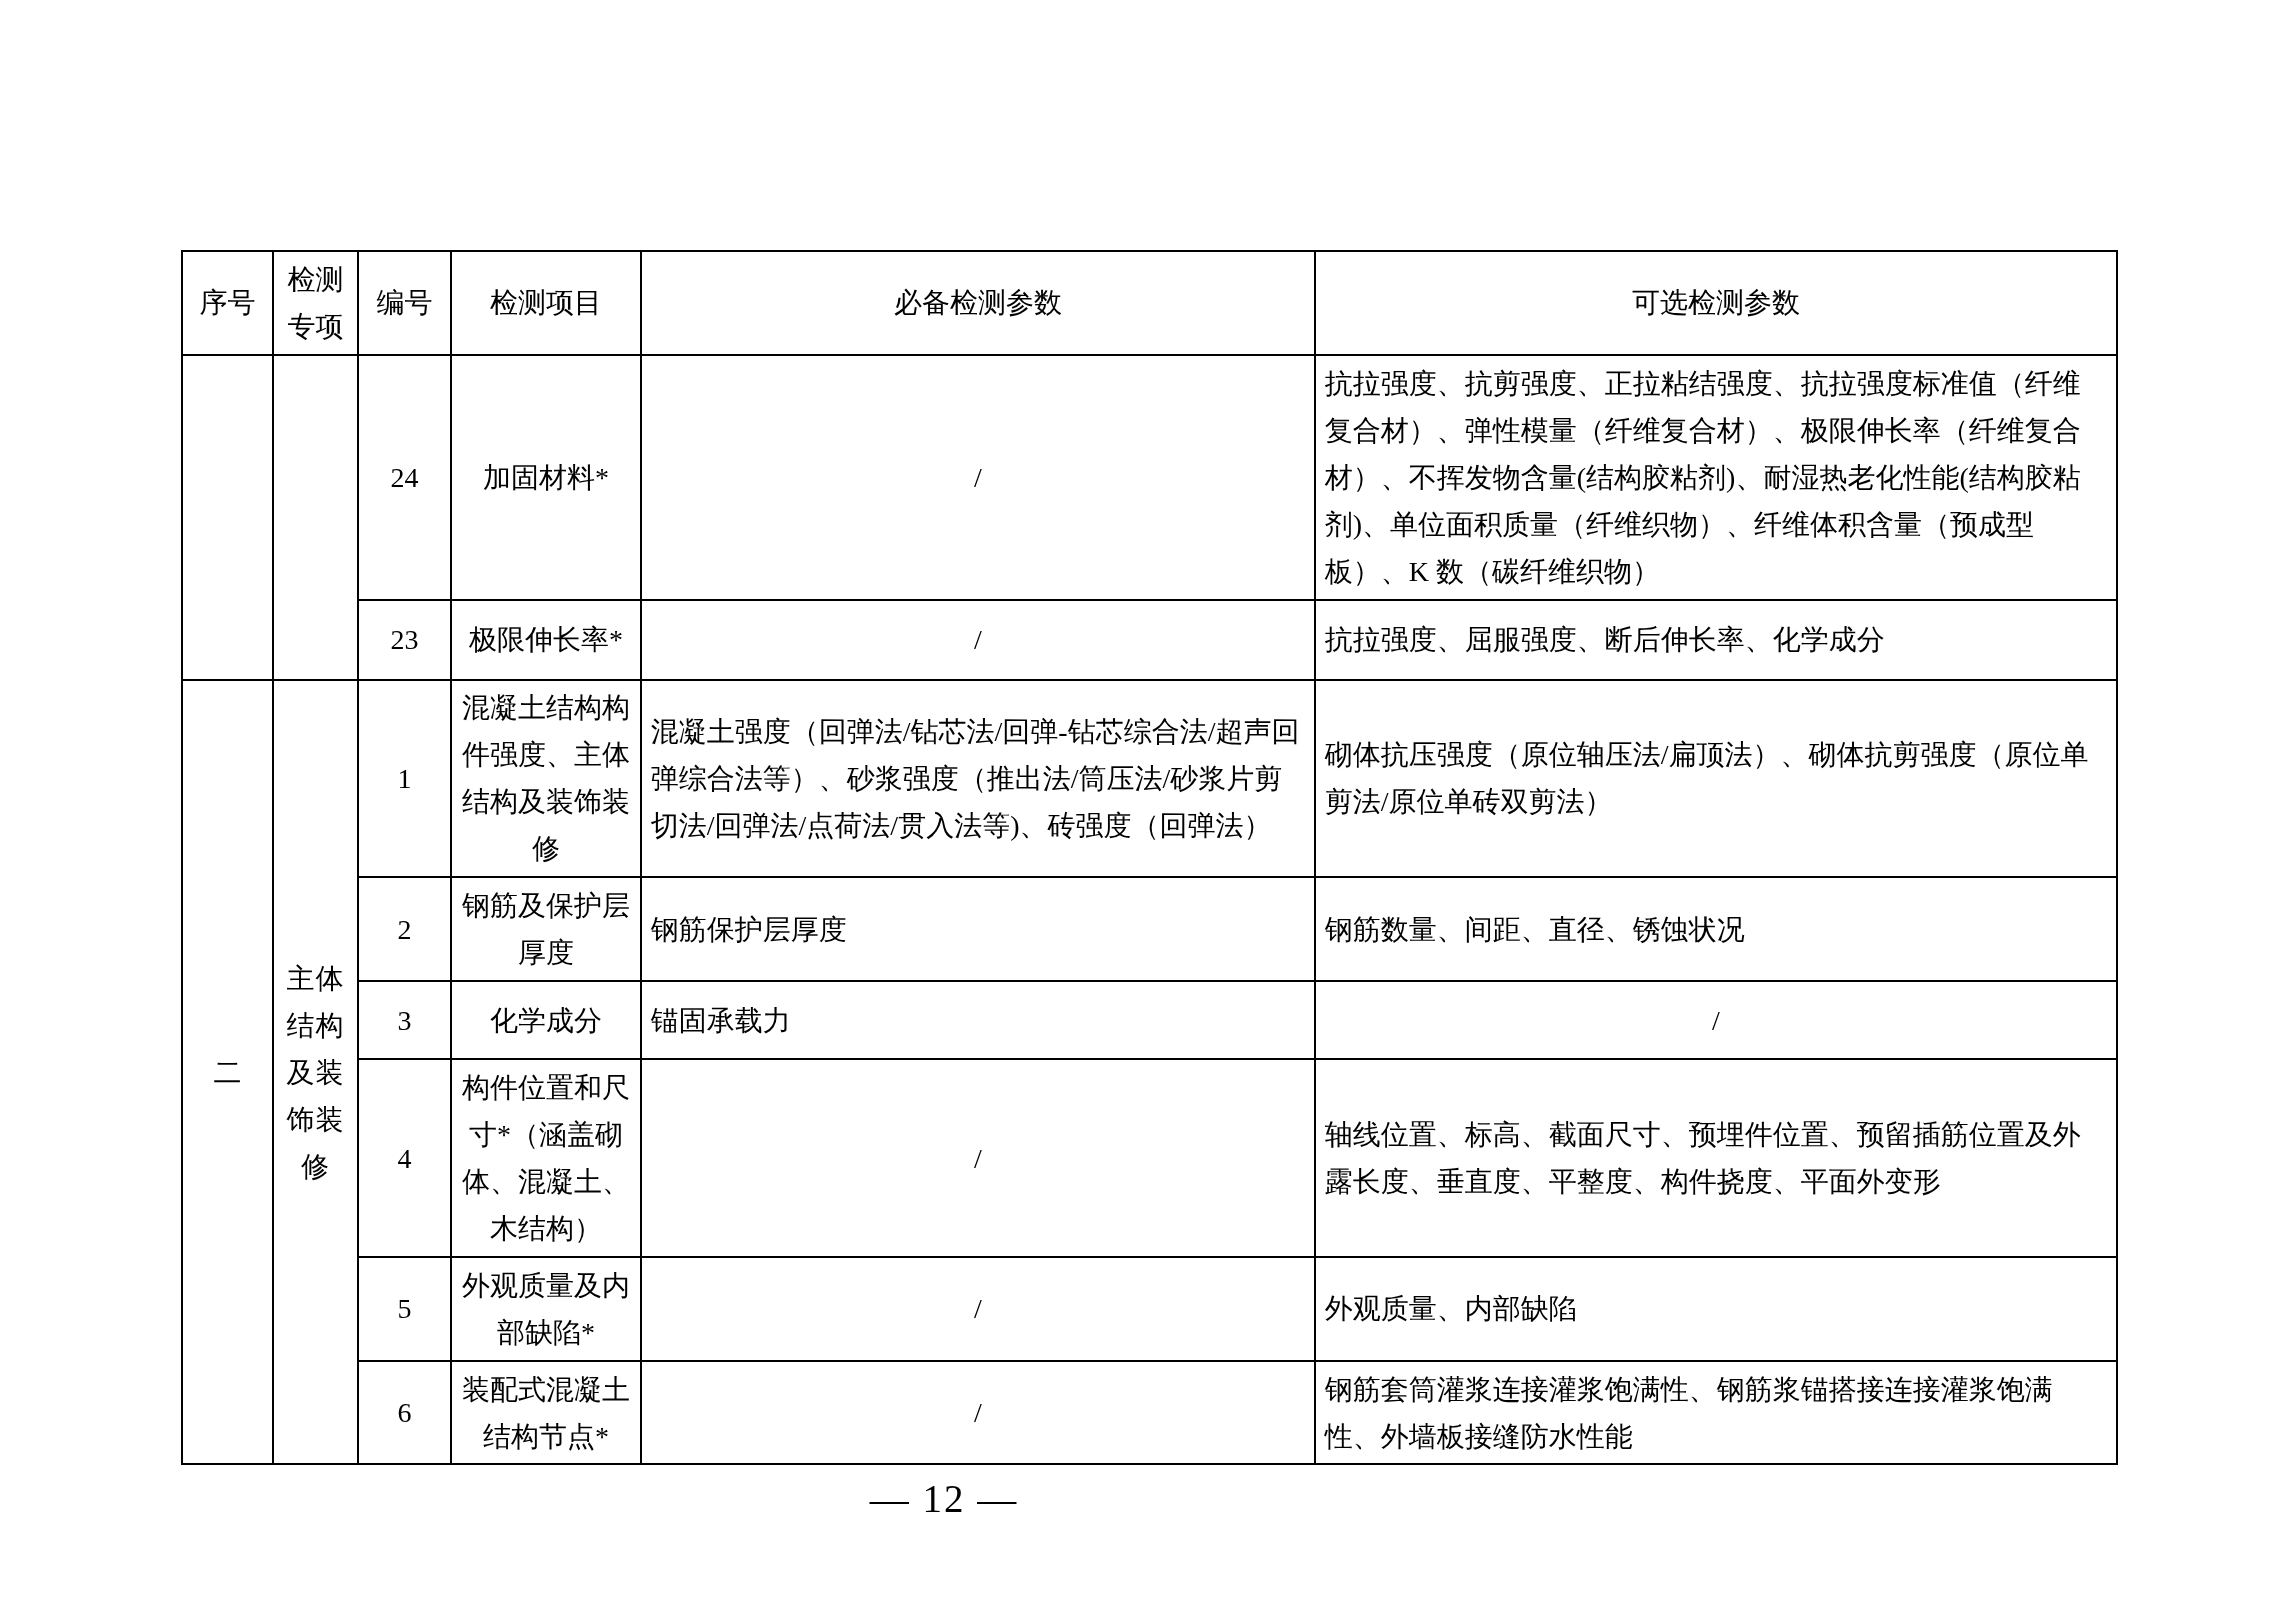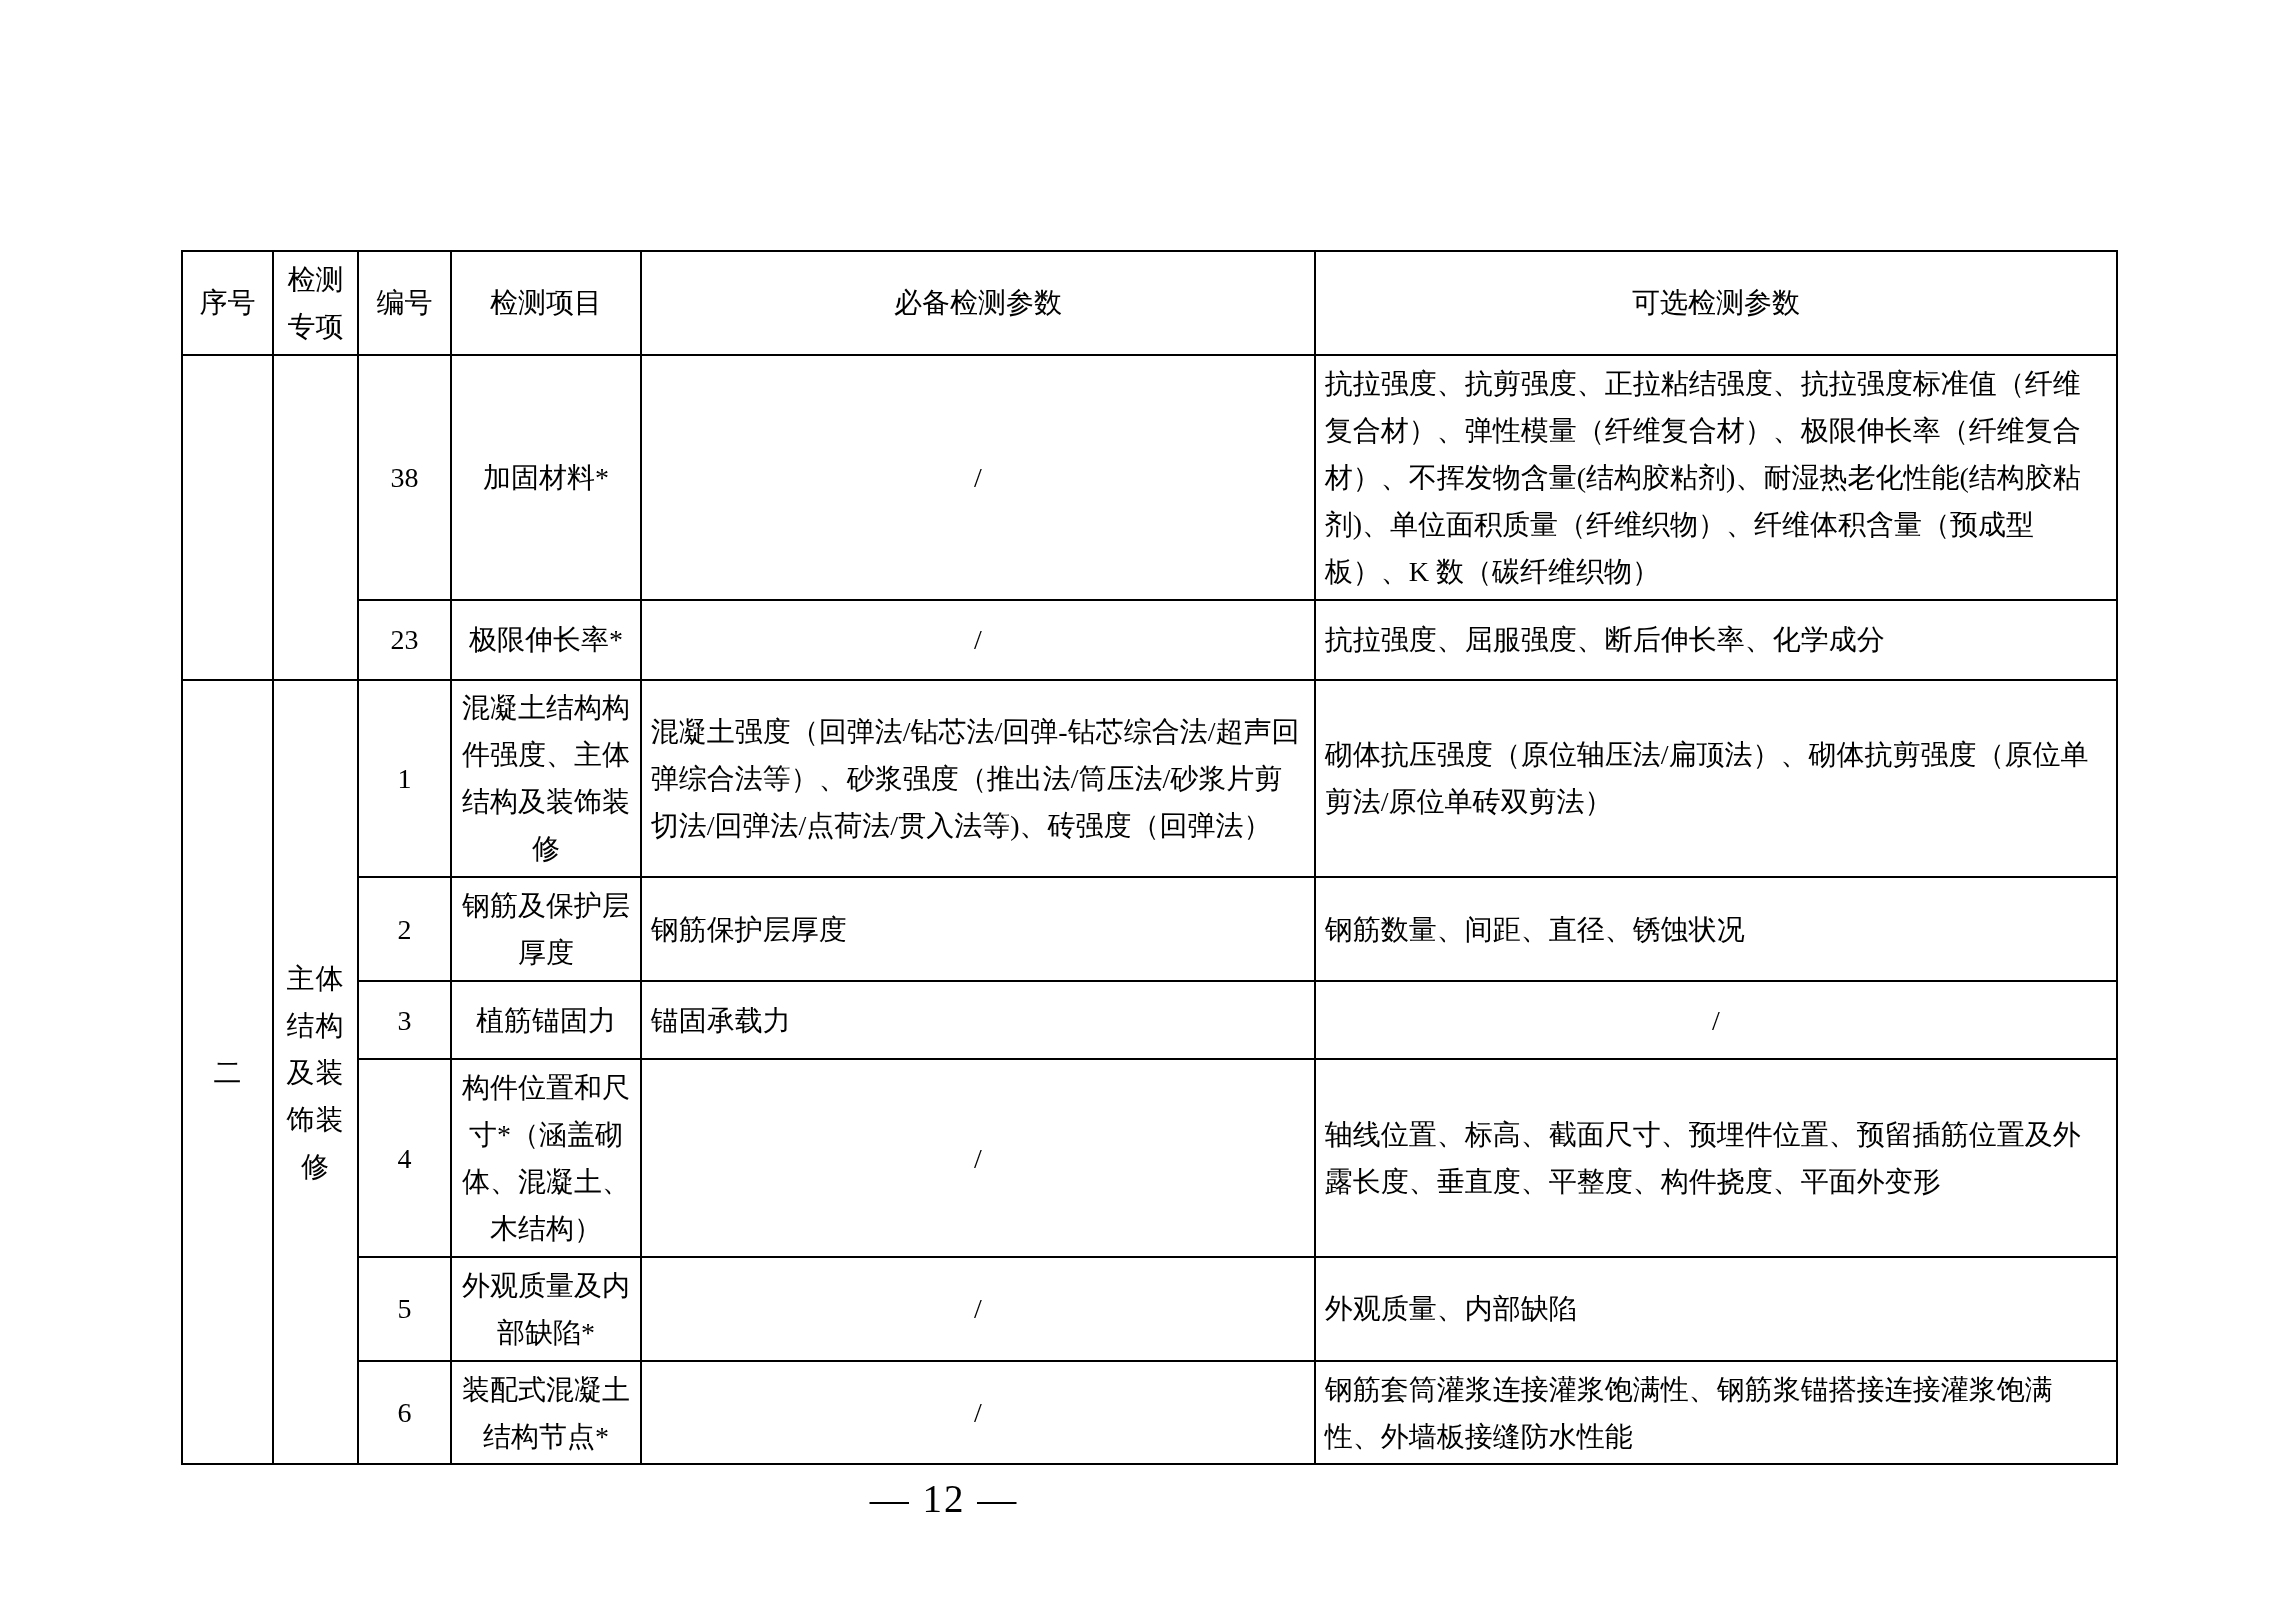--- a/index.html
+++ b/index.html
@@ -74,21 +74,21 @@
         <th class="hdr">检测项目</th>
         <th class="hdr">必备检测参数</th>
         <th class="hdr">可选检测参数</th>
       </tr>
     </thead>
     <tbody>
 
       <tr class="h-r22">
         <td class="serial" rowspan="2"></td>
         <td class="specialty" rowspan="2"></td>
-        <td class="num">38</td>
+        <td class="num">24</td>
         <td class="item">加固材料*</td>
         <td class="slash">/</td>
         <td class="txt">抗拉强度、抗剪强度、正拉粘结强度、抗拉强度标准值（纤维复合材）、弹性模量（纤维复合材）、极限伸长率（纤维复合材）、不挥发物含量(结构胶粘剂)、耐湿热老化性能(结构胶粘剂)、单位面积质量（纤维织物）、纤维体积含量（预成型板）、K 数（碳纤维织物）</td>
       </tr>
       <tr class="h-r23">
         <td class="num">23</td>
         <td class="item">极限伸长率*</td>
         <td class="slash">/</td>
         <td class="txt">抗拉强度、屈服强度、断后伸长率、化学成分</td>
       </tr>
@@ -102,21 +102,21 @@
         <td class="txt">砌体抗压强度（原位轴压法/扁顶法）、砌体抗剪强度（原位单剪法/原位单砖双剪法）</td>
       </tr>
       <tr class="h-s2">
         <td class="num">2</td>
         <td class="item">钢筋及保护层厚度</td>
         <td class="txt">钢筋保护层厚度</td>
         <td class="txt">钢筋数量、间距、直径、锈蚀状况</td>
       </tr>
       <tr class="h-s3">
         <td class="num">3</td>
-        <td class="item">植筋锚固力</td>
+        <td class="item">化学成分</td>
         <td class="txt">锚固承载力</td>
         <td class="slash">/</td>
       </tr>
       <tr class="h-s4">
         <td class="num">4</td>
         <td class="item">构件位置和尺寸*（涵盖砌体、混凝土、木结构）</td>
         <td class="slash">/</td>
         <td class="txt">轴线位置、标高、截面尺寸、预埋件位置、预留插筋位置及外露长度、垂直度、平整度、构件挠度、平面外变形</td>
       </tr>
       <tr class="h-s5">

